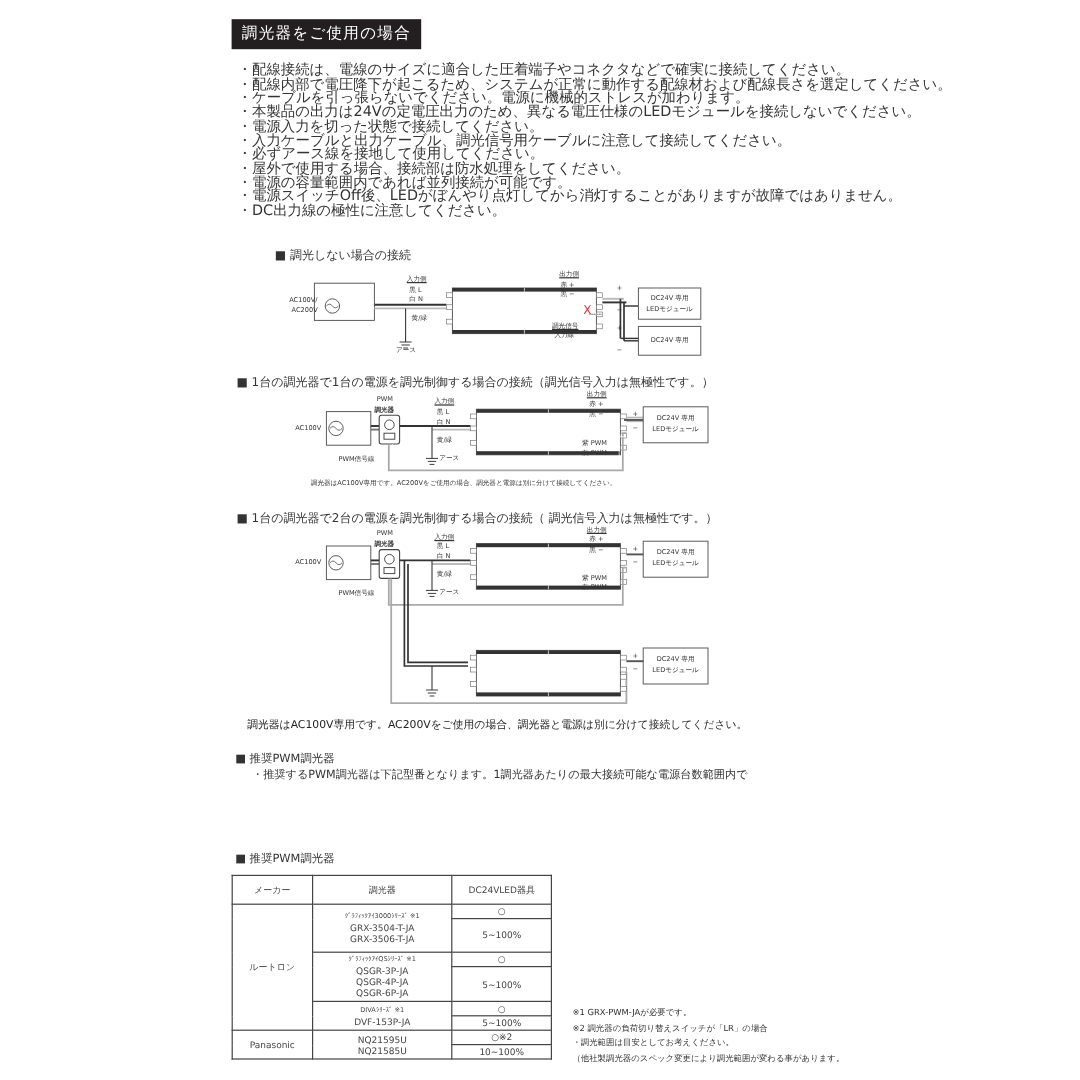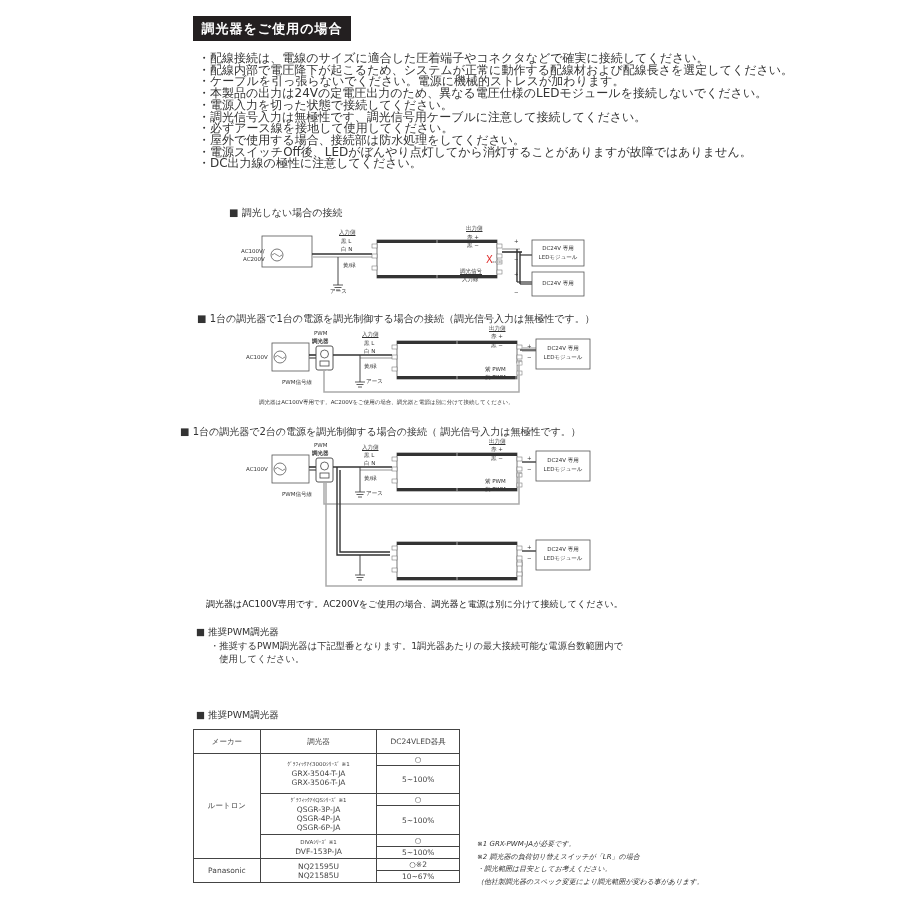--- a/index.html
+++ b/index.html
@@ -1,49 +1,50 @@
 <!DOCTYPE html>
 <html><head>
 <meta charset="utf-8">
 <style>
   html, body { margin:0; padding:0; background:#ffffff; }
   body { width:900px; height:900px; position:relative; overflow:hidden;
          font-family:"DejaVu Sans", sans-serif; color:#333; }
   .abs { position:absolute; }
   .title-bar { left:193px; top:16px; width:158px; height:25px; background:#231f20; color:#fff;
-               font-size:13px; font-weight:bold; line-height:25px; text-align:center; letter-spacing:1px; }
+               font-size:13px; font-weight:normal; line-height:25px; text-align:center; letter-spacing:1px; }
   .notes { left:198px; top:53px; font-size:12px; line-height:11.7px; color:#333; }
   .notes div { white-space:nowrap; }
   .sec { font-size:10px; color:#333; white-space:nowrap; }
   .tiny { font-size:5.5px; color:#333; white-space:nowrap; }
   .caption { font-size:6px; color:#333; white-space:nowrap; }
   .bigcap { font-size:9.5px; color:#222; white-space:nowrap; }
   .body2 { font-size:9.3px; line-height:12.5px; color:#333; }
   .body2 div { white-space:nowrap; }
   table.dim { position:absolute; left:193px; top:729px; width:267px; border-collapse:collapse;
               font-size:7.5px; color:#444; }
   table.dim td, table.dim th { border:1px solid #444; text-align:center; padding:0; font-weight:normal; }
   .foot { left:477px; top:838px; font-size:7px; line-height:12.5px; color:#333; }
-  .foot div { white-space:nowrap;font-style:italic; }
+  .foot div { white-space:nowrap; }
   svg { position:absolute; left:0; top:0; }
 </style>
 </head>
 <body>
 
 <div class="abs title-bar">調光器をご使用の場合</div>
 
 <div class="abs notes">
   <div>・配線接続は、電線のサイズに適合した圧着端子やコネクタなどで確実に接続してください。</div>
   <div>・配線内部で電圧降下が起こるため、システムが正常に動作する配線材および配線長さを選定してください。</div>
   <div>・ケーブルを引っ張らないでください。電源に機械的ストレスが加わります。</div>
   <div>・本製品の出力は24Vの定電圧出力のため、異なる電圧仕様のLEDモジュールを接続しないでください。</div>
   <div>・電源入力を切った状態で接続してください。</div>
-  <div>・調光信号入力は無極性です、調光信号用ケーブルに注意して接続してください。</div>
+  <div>・入力ケーブルと出力ケーブル、調光信号用ケーブルに注意して接続してください。</div>
   <div>・必ずアース線を接地して使用してください。</div>
   <div>・屋外で使用する場合、接続部は防水処理をしてください。</div>
+  <div>・電源の容量範囲内であれば並列接続が可能です。</div>
   <div>・電源スイッチOff後、LEDがぼんやり点灯してから消灯することがありますが故障ではありません。</div>
   <div>・DC出力線の極性に注意してください。</div>
 </div>
 
 <svg width="900" height="900" viewBox="0 0 900 900">
   <defs>
     <g id="psu">
 
       <rect x="0" y="0" width="120" height="38" fill="#fff" stroke="#555" stroke-width="0.8"></rect>
       <rect x="0" y="0" width="120" height="3" fill="#333"></rect>
@@ -176,21 +177,21 @@
 <div class="abs tiny" style="left:491px;top:333px;">赤 +</div>
 <div class="abs tiny" style="left:491px;top:342px;">黒 −</div>
 <div class="abs tiny" style="left:485px;top:366px;">紫 PWM</div>
 <div class="abs tiny" style="left:485px;top:374px;">灰 PWM</div>
 <div class="abs tiny" style="left:527px;top:343px;">+</div>
 <div class="abs tiny" style="left:527px;top:354px;">−</div>
 <div class="abs tiny" style="left:536px;top:345px;width:54px;text-align:center;">DC24V 専用</div>
 <div class="abs tiny" style="left:536px;top:354px;width:54px;text-align:center;">LEDモジュール</div>
 <div class="abs caption" style="left:259px;top:399px;font-size:5.5px;">調光器はAC100V専用です。AC200Vをご使用の場合、調光器と電源は別に分けて接続してください。</div>
 
-<div class="abs sec" style="left:180px;top:425px;">■ 1台の調光器で2台の電源を調光制御する場合の接続（ 調光信号入力は無極性です。）</div>
+<div class="abs sec" style="left:197px;top:425px;">■ 1台の調光器で2台の電源を調光制御する場合の接続（ 調光信号入力は無極性です。）</div>
 <div class="abs tiny" style="left:246px;top:466px;">AC100V</div>
 <div class="abs tiny" style="left:314px;top:442px;">PWM</div>
 <div class="abs tiny" style="left:312px;top:450px;font-weight:bold;">調光器</div>
 <div class="abs tiny" style="left:282px;top:491px;">PWM信号線</div>
 <div class="abs tiny" style="left:362px;top:444px;text-decoration:underline;">入力側</div>
 <div class="abs tiny" style="left:364px;top:452px;">黒 L</div>
 <div class="abs tiny" style="left:364px;top:460px;">白 N</div>
 <div class="abs tiny" style="left:364px;top:475px;">黄/緑</div>
 <div class="abs tiny" style="left:366px;top:490px;">アース</div>
 <div class="abs tiny" style="left:489px;top:438px;text-decoration:underline;">出力側</div>
@@ -204,21 +205,20 @@
 <div class="abs tiny" style="left:536px;top:466px;width:54px;text-align:center;">LEDモジュール</div>
 <div class="abs tiny" style="left:527px;top:544px;">+</div>
 <div class="abs tiny" style="left:527px;top:555px;">−</div>
 <div class="abs tiny" style="left:536px;top:546px;width:54px;text-align:center;">DC24V 専用</div>
 <div class="abs tiny" style="left:536px;top:555px;width:54px;text-align:center;">LEDモジュール</div>
 <div class="abs bigcap" style="left:206px;top:598px;font-size:9px;">調光器はAC100V専用です。AC200Vをご使用の場合、調光器と電源は別に分けて接続してください。</div>
 
 <div class="abs sec" style="left:196px;top:626px;font-size:9.5px;">■ 推奨PWM調光器</div>
 <div class="abs body2" style="left:210px;top:640px;">
   <div>・推奨するPWM調光器は下記型番となります。1調光器あたりの最大接続可能な電源台数範囲内で</div>
-  <div>　使用してください。</div>
 </div>
 
 <div class="abs sec" style="left:196px;top:709px;font-size:9.5px;">■ 推奨PWM調光器</div>
 <table class="dim">
   <colgroup>
       <col style="width:67px">
       <col style="width:117px">
       <col style="width:83px">
     </colgroup>
   <tbody>
@@ -263,21 +263,21 @@
   </tr>
   <tr style="height:12px">
     <td rowspan="2">Panasonic</td>
     <td rowspan="2" style="line-height:9px;">
       <div>NQ21595U</div>
       <div>NQ21585U</div>
     </td>
     <td>○※2</td>
   </tr>
   <tr style="height:12px">
-    <td>10~67%</td>
+    <td>10~100%</td>
   </tr>
 </tbody>
   </table>
 
 <div class="abs foot">
   <div>※1  GRX-PWM-JAが必要です。</div>
   <div>※2  調光器の負荷切り替えスイッチが「LR」の場合</div>
   <div>・調光範囲は目安としてお考えください。</div>
   <div>（他社製調光器のスペック変更により調光範囲が変わる事があります。</div>
 </div>

